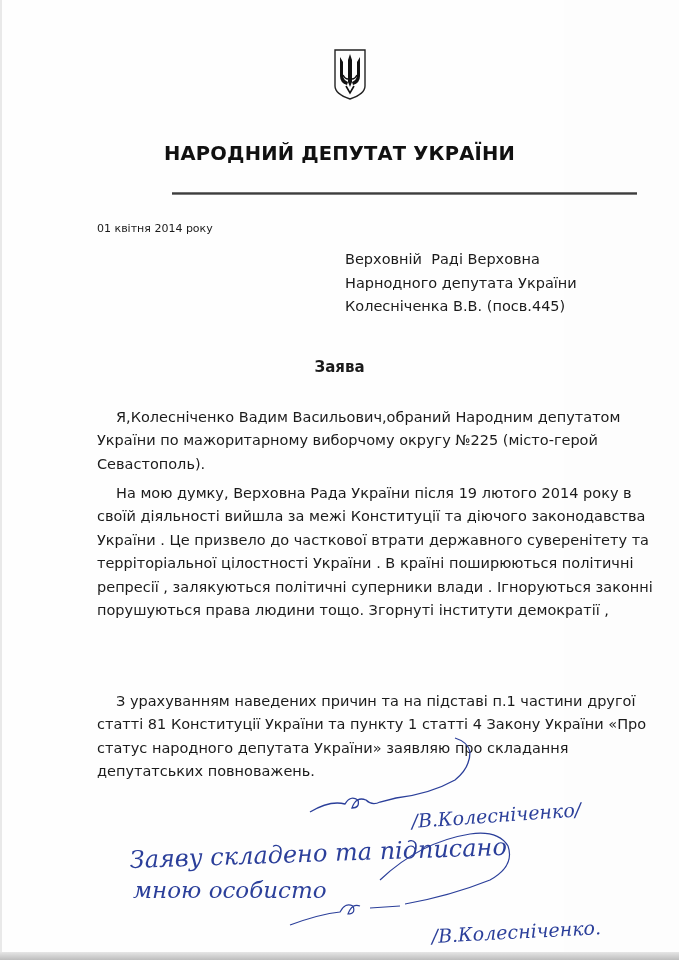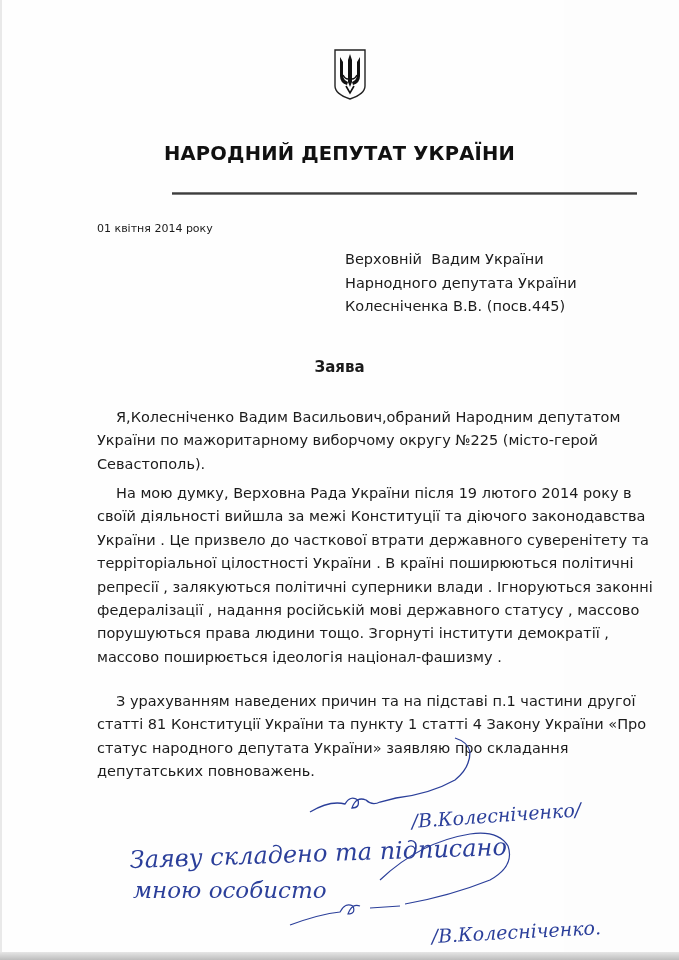--- a/index.html
+++ b/index.html
@@ -53,42 +53,40 @@
     <path d="M10 27 Q12 31 15 31 M24 27 Q22 31 19 31" stroke="#111" stroke-width="1.5" fill="none"></path>
     <path d="M13 38 L17 45 L21 38" stroke="#111" stroke-width="1.6" fill="none"></path>
   </svg>
 
   <div class="letterhead-title">НАРОДНИЙ ДЕПУТАТ УКРАЇНИ</div>
   <div class="letterhead-rule"></div>
 
   <div class="date">01 квітня 2014 року</div>
 
   <div class="addressee">
-    <div>Верховній  Вадим України</div>
+    <div>Верховній  Раді Верховна</div>
     <div>Нарнодного депутата України</div>
     <div>Колесніченка В.В. (посв.445)</div>
   </div>
 
   <div class="doc-title">Заява</div>
 
   <div class="para p1">
     <div class="indent">Я,Колесніченко Вадим Васильович,обраний Народним депутатом</div>
     <div>України по мажоритарному виборчому округу №225 (місто-герой</div>
     <div>Севастополь).</div>
   </div>
 
   <div class="para p2">
     <div class="indent">На мою думку, Верховна Рада України після 19 лютого 2014 року в</div>
     <div>своїй діяльності вийшла за межі Конституції та діючого законодавства</div>
     <div>України . Це призвело до часткової втрати державного суверенітету та</div>
     <div>терріторіальної цілостності України . В країні поширюються політичні</div>
     <div>репресії , залякуються політичні суперники влади . Ігноруються законні</div>
-    <div>федералізації , надання російській мові державного статусу , массово</div>
     <div>порушуються права людини тощо. Згорнуті інститути демократії ,</div>
-    <div>массово поширюється ідеологія націонал-фашизму .</div>
   </div>
 
   <div class="para p3">
     <div class="indent">З урахуванням наведених причин та на підставі п.1 частини другої</div>
     <div>статті 81 Конституції України та пункту 1 статті 4 Закону України «Про</div>
     <div>статус народного депутата України» заявляю про складання</div>
     <div>депутатських повноважень.</div>
   </div>
 
   <svg class="handwriting" viewBox="0 0 679 960">

